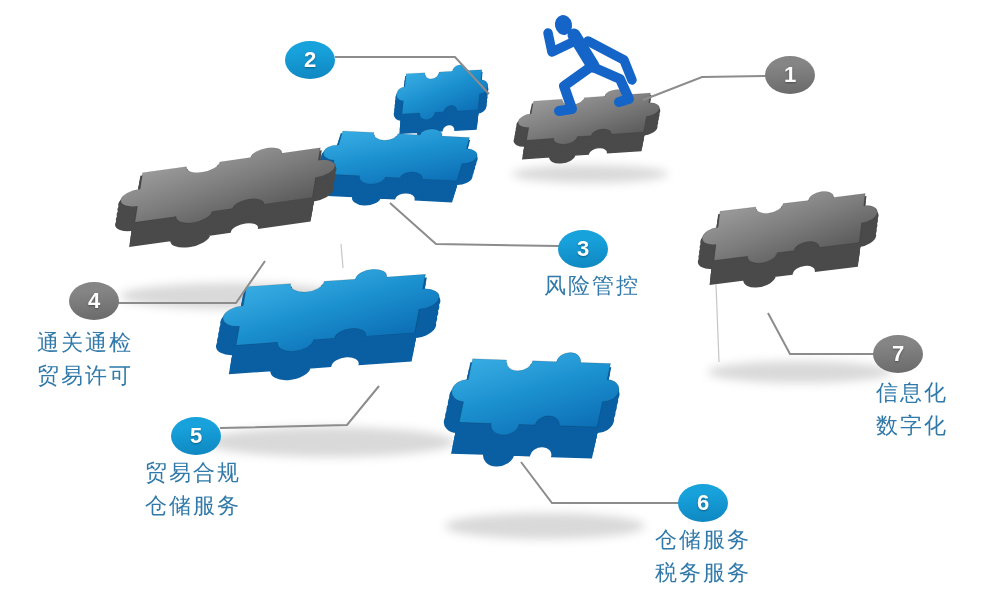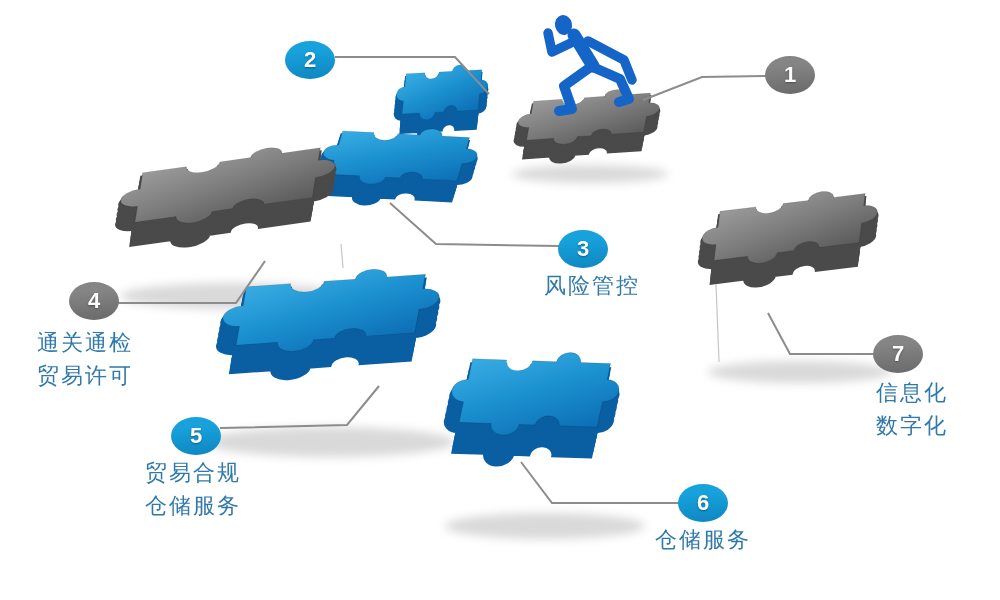--- a/index.html
+++ b/index.html
@@ -134,19 +134,20 @@
   <div class="label" style="left:37px;top:326px">
     <div>通关通检</div>
     <div>贸易许可</div>
   </div>
   <div class="label" style="left:145px;top:456px">
     <div>贸易合规</div>
     <div>仓储服务</div>
   </div>
   <div class="label" style="left:655px;top:523px">
     <div>仓储服务</div>
+    <div>税务服务</div>
   </div>
   <div class="label" style="left:876px;top:376px">
     <div>信息化</div>
     <div>数字化</div>
   </div>
 
 </div>
 
 </body></html>

